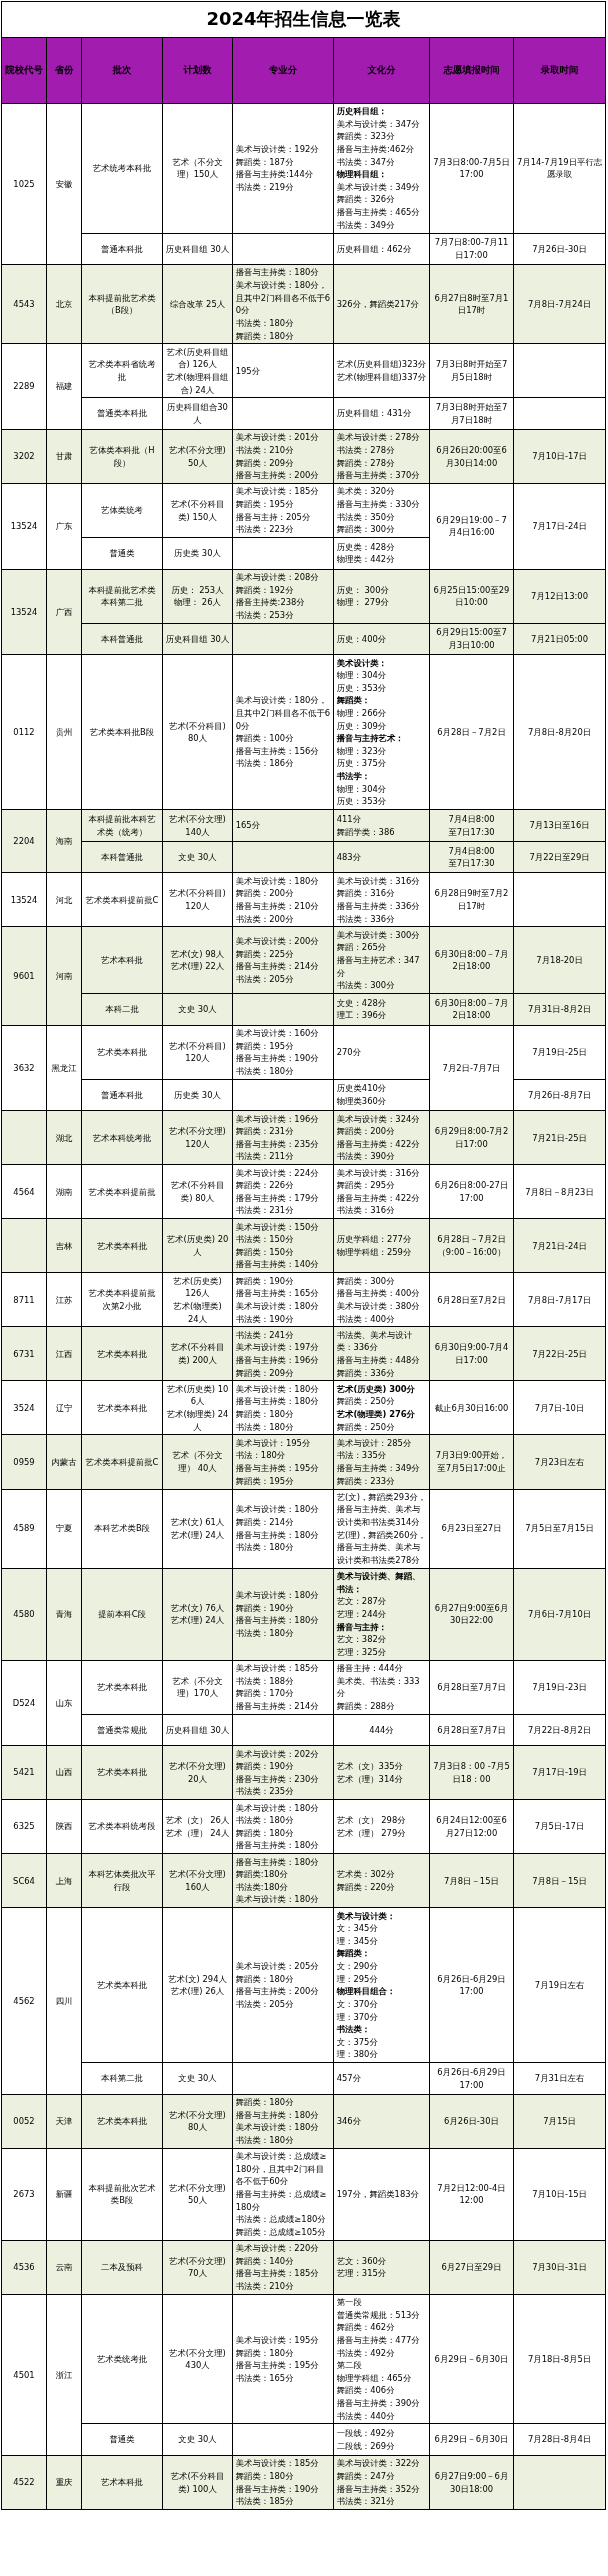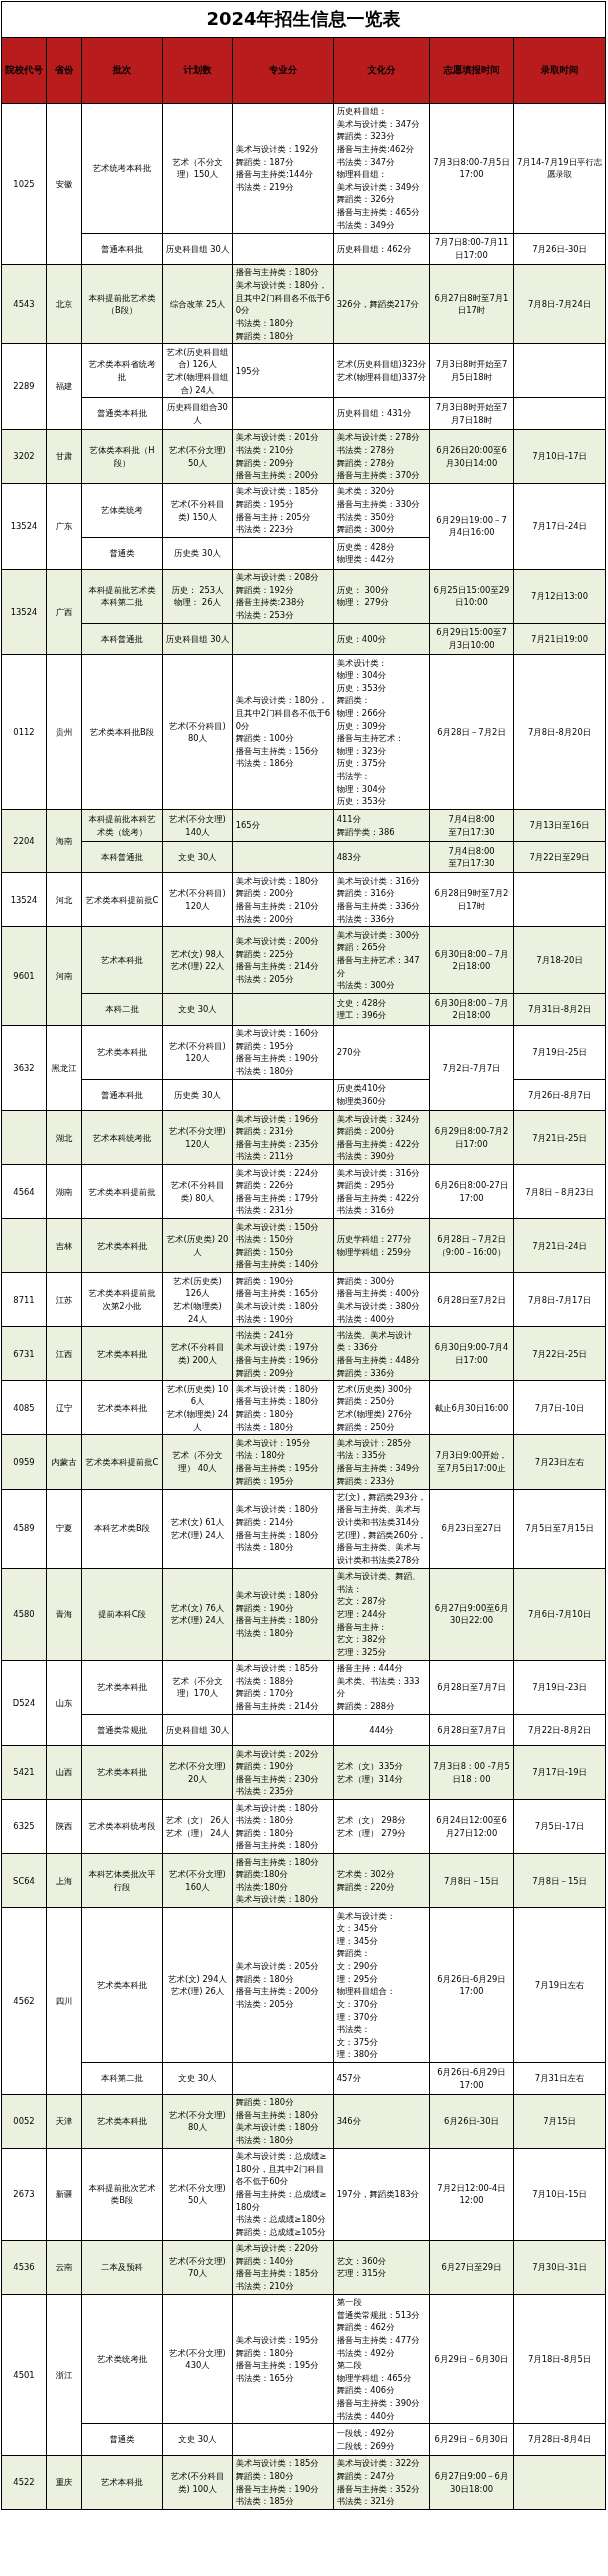--- a/index.html
+++ b/index.html
@@ -1,30 +1,30 @@
 <!DOCTYPE html>
 <html style="font-size:10.7px"><head>
 <meta charset="utf-8">
 <style>
   html,body{margin:0;padding:0;background:#ffffff;}
   body{font-family:"DejaVu Sans","Liberation Sans",sans-serif;color:#000;}
   .page{width:606px;margin:0 auto;padding:0.7px;}
   table{border-collapse:collapse;table-layout:fixed;width:605px;border:1.3px solid #000;}
   th,td{border:0.7px solid #000;padding:1.3px 2.7px;vertical-align:middle;word-break:break-all;}
   th.title-cell{height:33px;font-size:18px;font-weight:bold;text-align:center;background:#ffffff;border-bottom:1.3px solid #000;}
-  th.col-head{height:62px;font-size:9.4px;font-weight:bold;text-align:center;background:#b91c1c;border-bottom:1.3px solid #000;}
+  th.col-head{height:62px;font-size:9.4px;font-weight:bold;text-align:center;background:#a21caf;border-bottom:1.3px solid #000;}
   td{font-size:8.4px;line-height:1.5;}
   tr.w td{background:#ffffff;}
   tr.g td{background:#ebf1de;}
   tr.pstart td{border-top:1.3px solid #000;}
   td.c{text-align:center;}
   td.l{text-align:left;}
   .lines{min-height:28px;display:flex;flex-direction:column;justify-content:center;}
   .line{min-height:1em;}
-  .b{font-weight:normal;}
+  .b{font-weight:bold;}
 </style>
 </head>
 <body>
 
 <div class="page">
   <table>
     <colgroup>
       <col style="width:45px">
         <col style="width:35px">
         <col style="width:81px">
@@ -433,21 +433,21 @@
               <div class="line">历史：400分</div>
             </div>
           </td>
           <td class="c">
             <div class="lines">
               <div class="line">6月29日15:00至7月3日10:00</div>
             </div>
           </td>
           <td class="c">
             <div class="lines">
-              <div class="line">7月21日19:00</div>
+              <div class="line">7月21日05:00</div>
             </div>
           </td>
         </tr>
         <tr class="w pstart">
           <td class="c">
             <div class="lines">
               <div class="line">0112</div>
             </div>
           </td>
           <td class="c">
@@ -1009,21 +1009,21 @@
           </td>
           <td class="c">
             <div class="lines">
               <div class="line">7月22日-25日</div>
             </div>
           </td>
         </tr>
         <tr class="w pstart">
           <td class="c">
             <div class="lines">
-              <div class="line">4085</div>
+              <div class="line">3524</div>
             </div>
           </td>
           <td class="c">
             <div class="lines">
               <div class="line">辽宁</div>
             </div>
           </td>
           <td class="c">
             <div class="lines">
               <div class="line">艺术类本科批</div>

